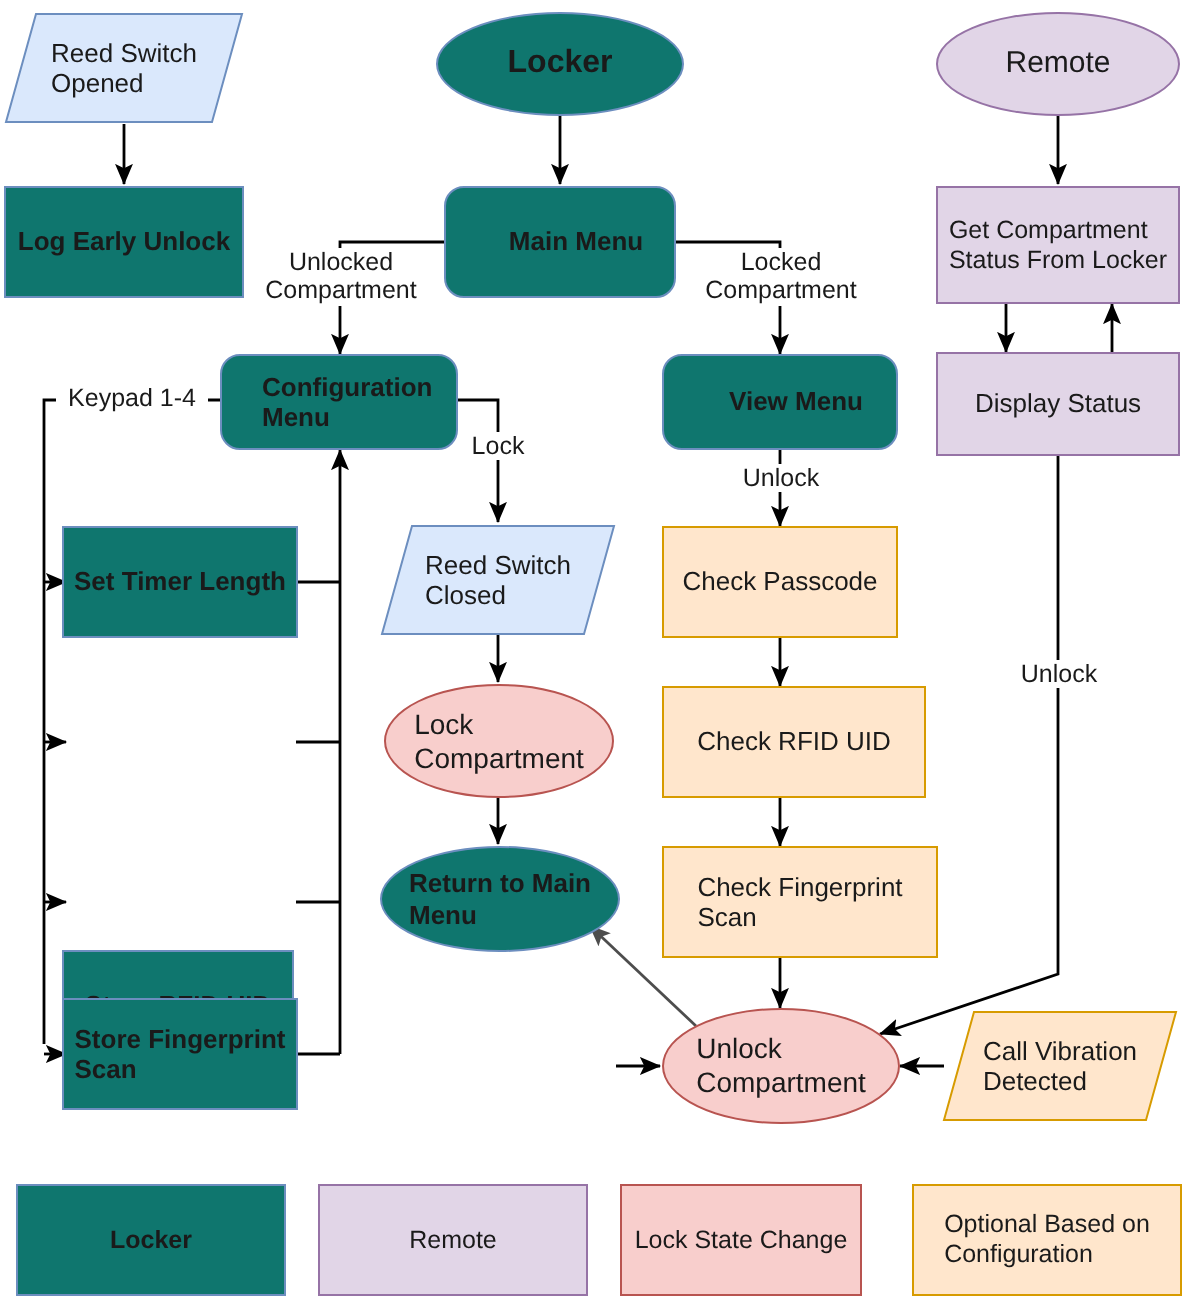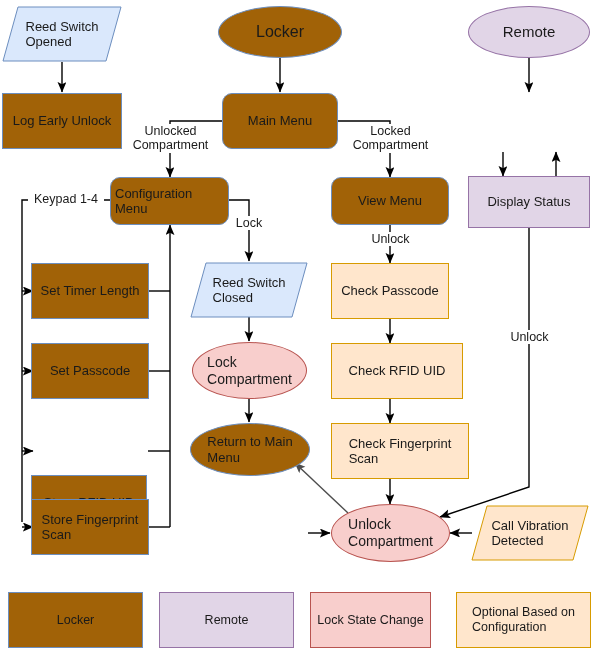--- a/index.html
+++ b/index.html
@@ -32,25 +32,25 @@
     text-align: left;
     font-size: 13px;
     color: #1a1a1a;
     line-height: 1.18;
     z-index: 2;
   }
   .node .lbl { display: block; padding: 0 4px; }
 
   
   .rect        { border: 1px solid; }
-  .rounded     { border: 1px solid; border-radius: 10px; }
+  .rounded     { border: 1px solid; border-radius: 10px; padding-left: 16px; }
   .ellipse     { border: 1px solid; border-radius: 50%; }
 
   
-  .c-blue   { background: #a16207; border-color: #6c8ebf; }
+  .c-blue   { background: #0f766e; border-color: #6c8ebf; font-weight: bold; }
   .c-purple { background: #e1d5e7; border-color: #9673a6; }
   .c-red    { background: #f8cecc; border-color: #b85450; }
   .c-orange { background: #ffe6cc; border-color: #d79b00; }
 
   .edge-label {
     position: absolute;
     font-size: 12.5px;
     color: #1a1a1a;
     text-align: center;
     line-height: 1.15;
@@ -145,40 +145,41 @@
   </div>
 
   <div class="node rounded c-blue" style="left:222px; top:93px; width:116px; height:56px;">
     <span class="lbl" style="white-space:pre-line;">Main Menu</span>
   </div>
 
   <div class="node ellipse c-purple" style="left:468px; top:6px; width:122px; height:52px; font-size:15px;">
     <span class="lbl" style="white-space:pre-line;">Remote</span>
   </div>
 
+  <div class="node rect c-purple" style="left:468px; top:93px; width:122px; height:59px; font-size:12.5px;">
+    <span class="lbl" style="white-space:pre-line;">Get Compartment
+Status From Locker</span>
+  </div>
 
   <div class="node rect c-purple" style="left:468px; top:176px; width:122px; height:52px;">
     <span class="lbl" style="white-space:pre-line;">Display Status</span>
   </div>
 
   <div class="node rounded c-blue" style="left:110px; top:177px; width:119px; height:48px;">
     <span class="lbl" style="white-space:pre-line;">Configuration Menu</span>
   </div>
 
   <div class="node rounded c-blue" style="left:331px; top:177px; width:118px; height:48px;">
     <span class="lbl" style="white-space:pre-line;">View Menu</span>
   </div>
 
   <div class="node rect c-blue" style="left:31px; top:263px; width:118px; height:56px;">
     <span class="lbl" style="white-space:pre-line;">Set Timer Length</span>
   </div>
 
-  <div class="node rect c-blue" style="left:31px; top:343px; width:118px; height:56px;">
-    <span class="lbl" style="white-space:pre-line;">Set Passcode</span>
-  </div>
 
   <div class="node rect c-blue" style="left:31px; top:428px; width:116px; height:56px;margin-top:47px;">
     <span class="lbl" style="white-space:pre-line;">Store RFID UID</span>
   </div>
 
   <div class="node rect c-blue" style="left:31px; top:499px; width:118px; height:56px;">
     <span class="lbl" style="white-space:pre-line;">Store Fingerprint
 Scan</span>
   </div>
 

